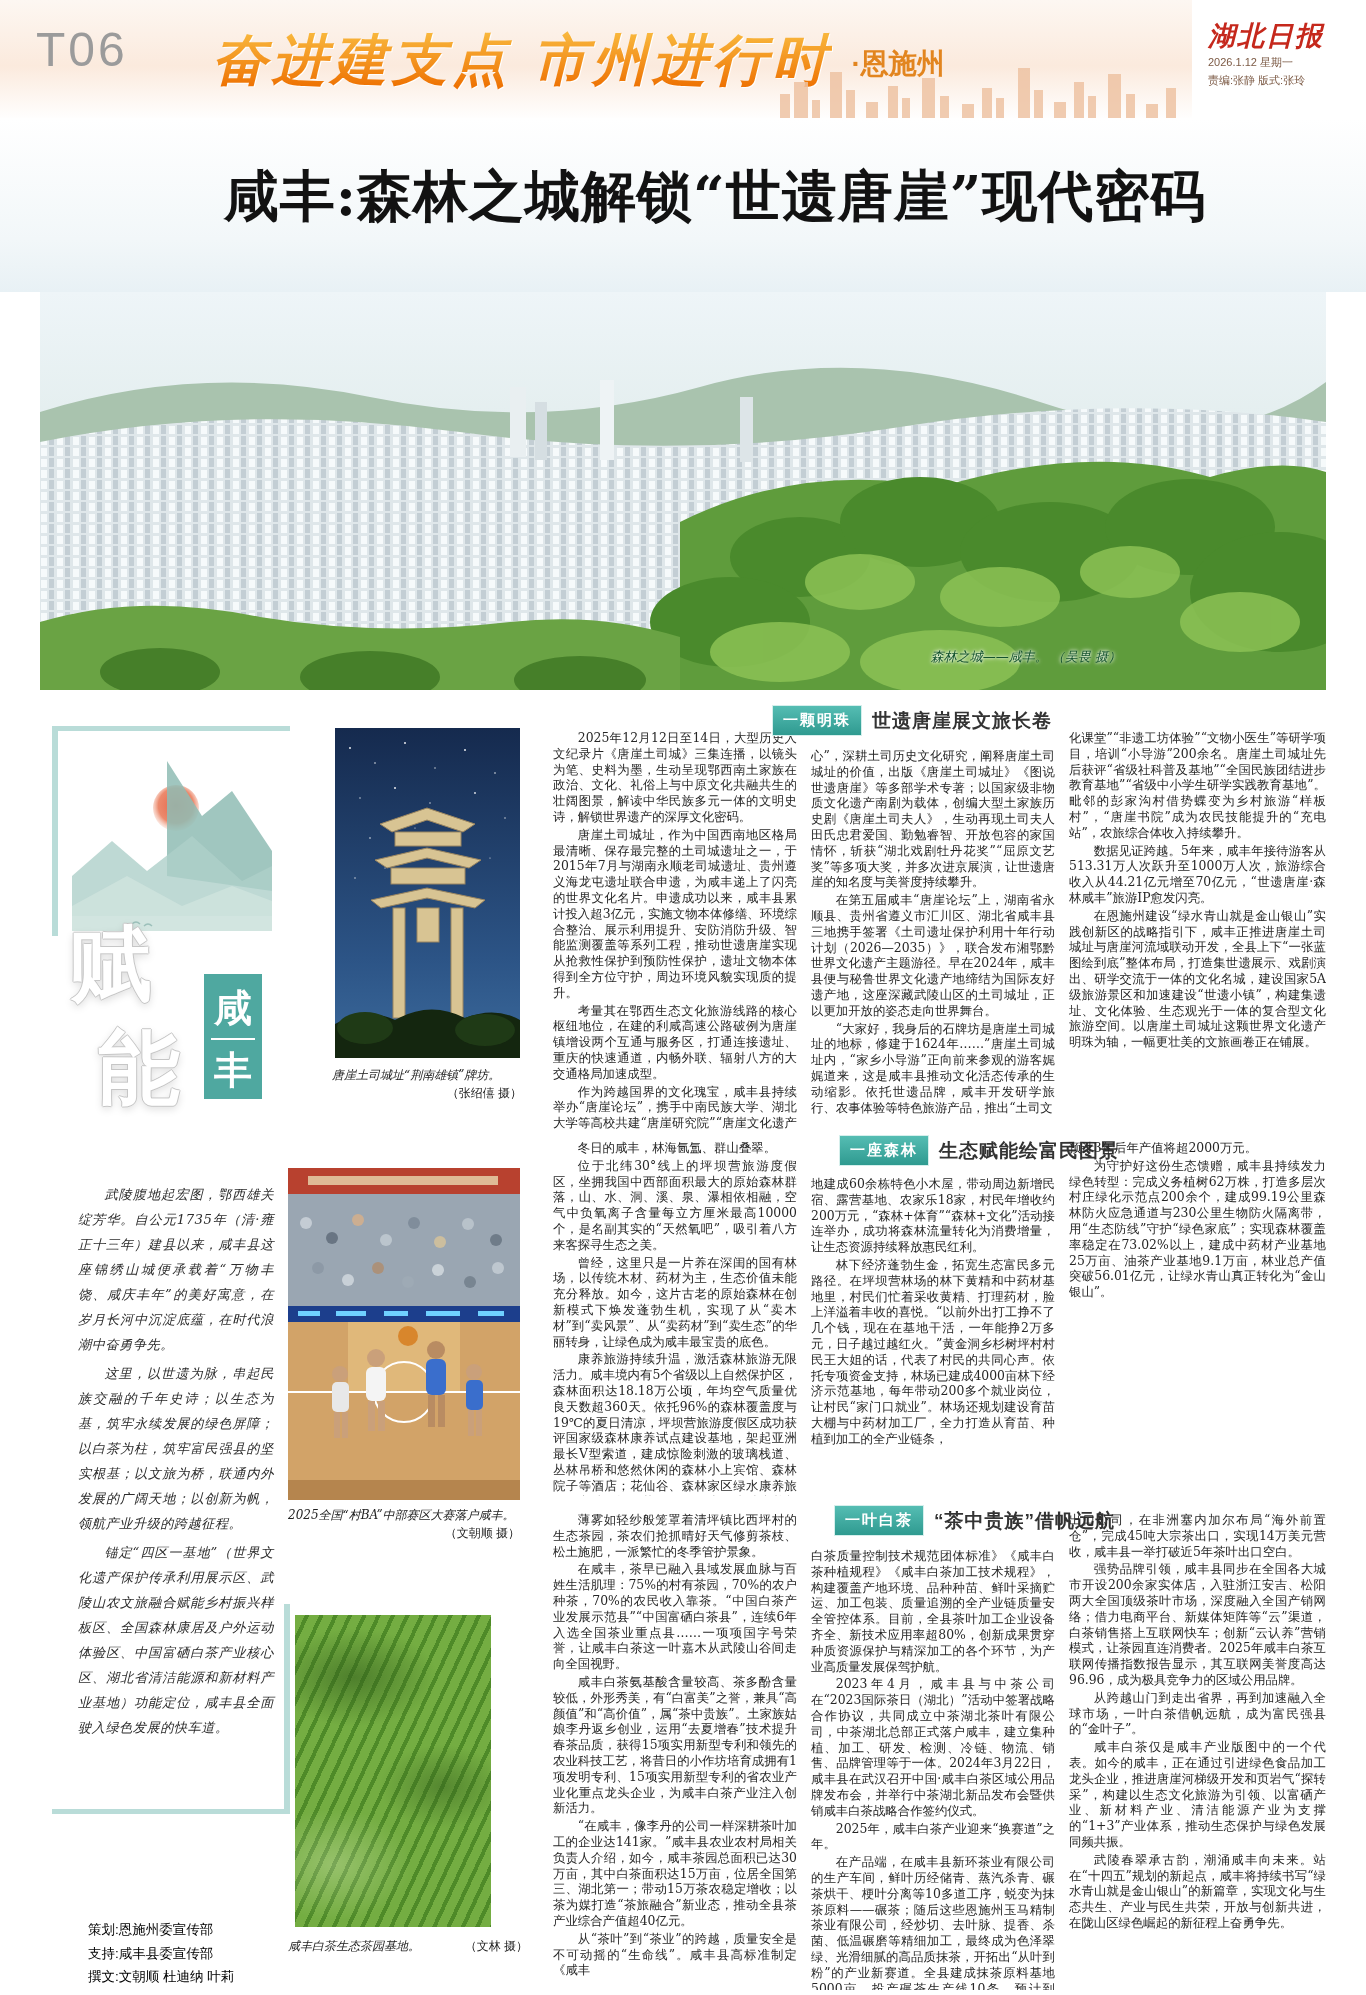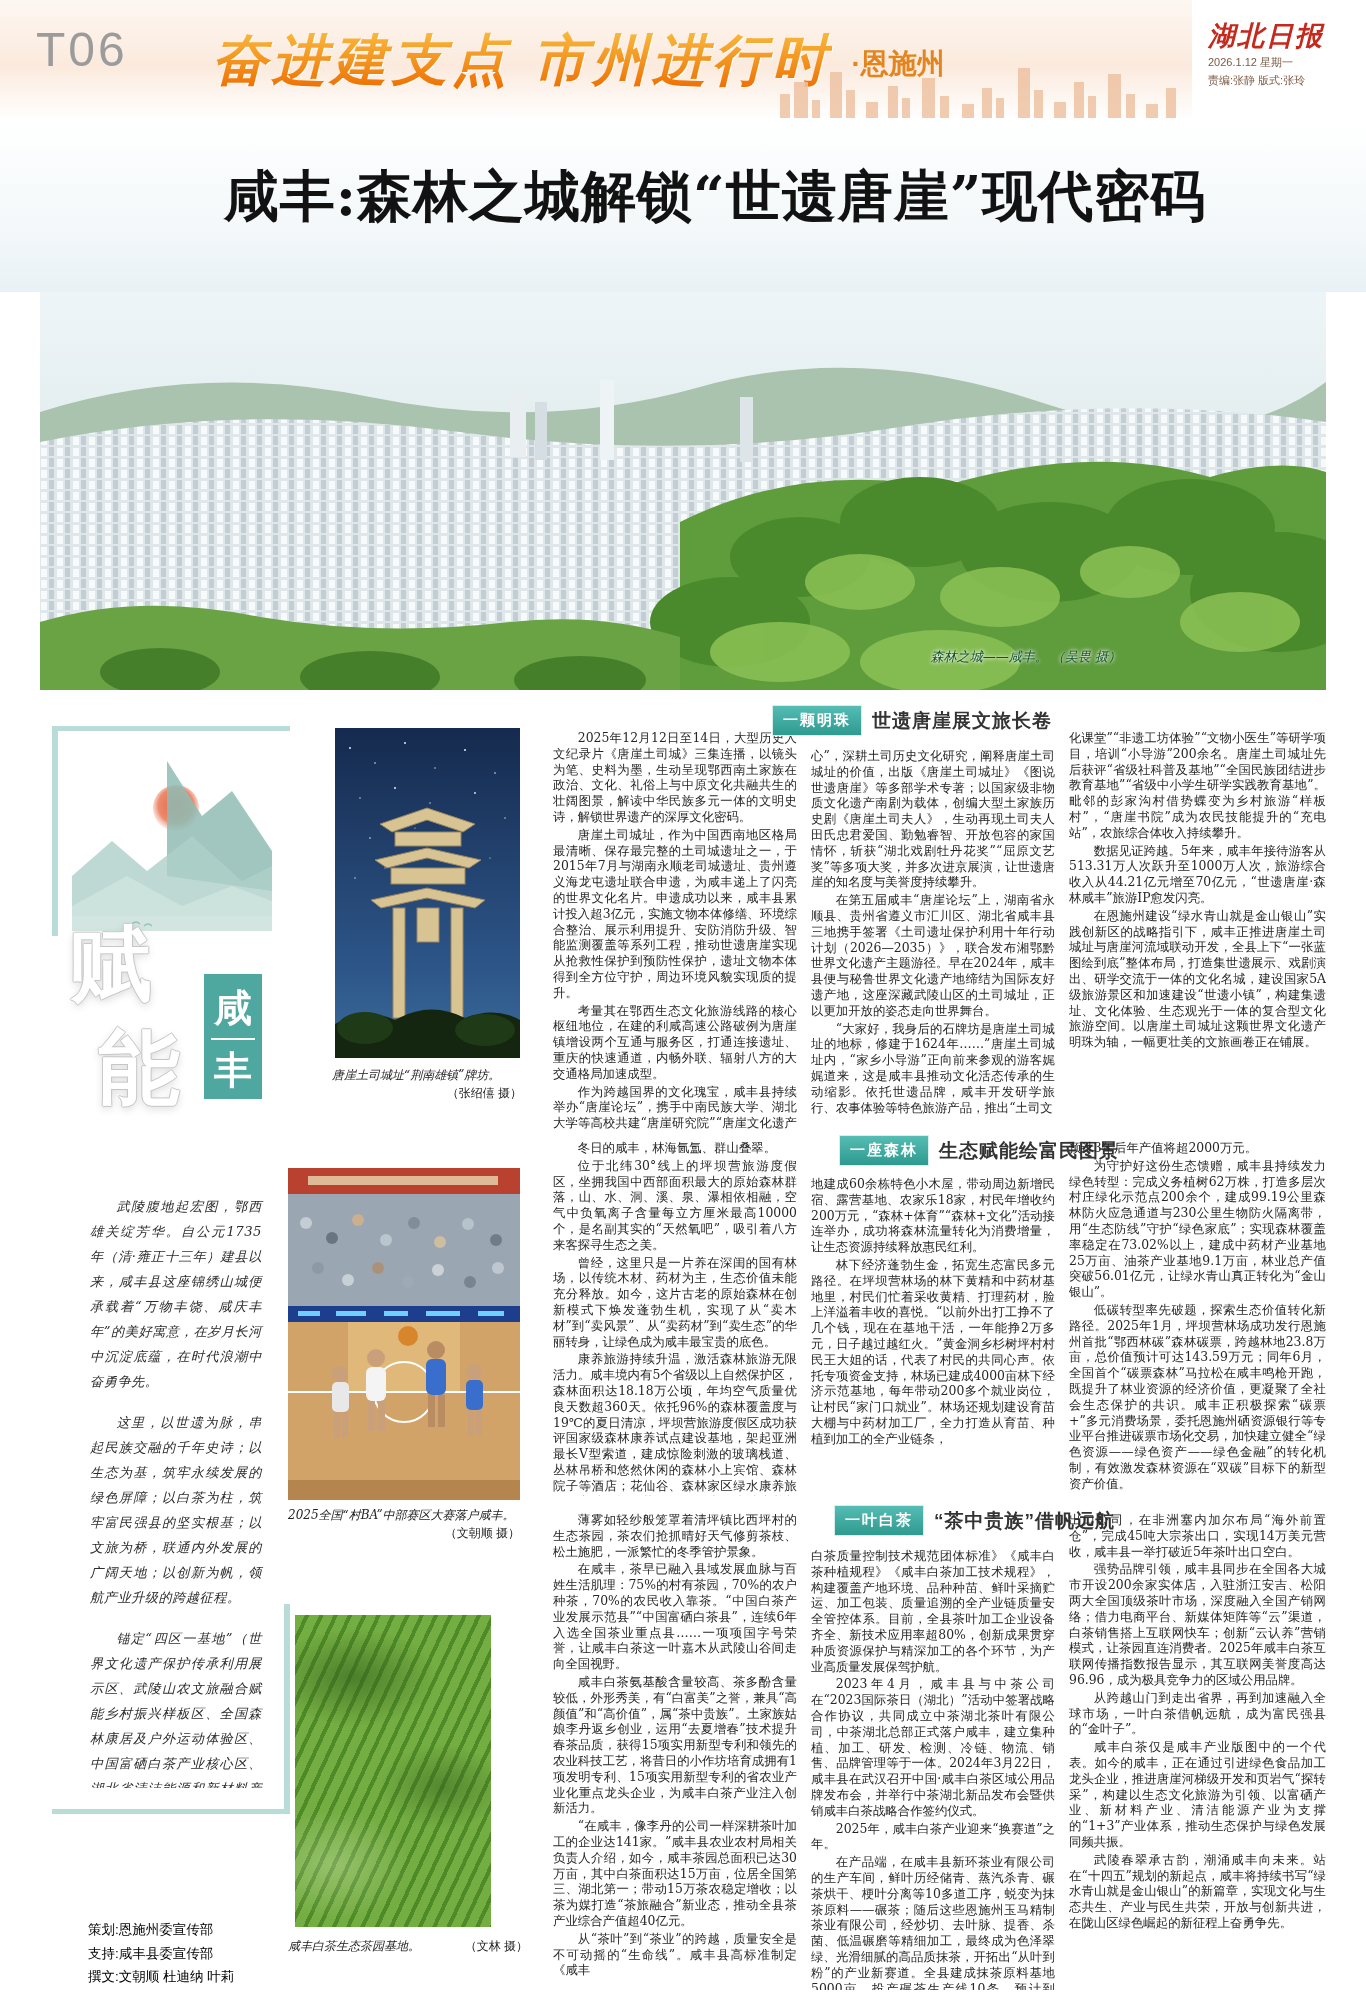--- a/index.html
+++ b/index.html
@@ -47,21 +47,21 @@
   .sidebar{position:absolute;left:12px;top:26px;width:238px;height:1088px;background:#fff;}
   .sb-bar{position:absolute;background:#b9dcd8;}
   .sb-art{position:absolute;left:20px;top:30px;}
   .sb-ca{position:absolute;font-size:82px;font-weight:700;color:#fff;line-height:1;
        text-shadow:-1px 0 #c6c6c6,1px 0 #c6c6c6,0 -1px #c6c6c6,0 1px #c6c6c6,0 3px 8px rgba(0,0,0,.15);}
   .county-box{position:absolute;left:152px;top:248px;width:58px;background:#4fa8a0;
        text-align:center;padding:10px 0 6px 0;}
   .county-box span{display:block;color:#fff;font-size:38px;font-weight:700;line-height:1.25;}
   .county-box span:first-child{border-bottom:2px solid #fff;padding-bottom:6px;margin:0 7px 6px 7px;}
   .sb-text{position:absolute;left:22px;top:452px;width:204px;height:610px;overflow:hidden;}
-  .sb-text p{margin:16px;font-size:13.2px;line-height:25px;text-align:justify;text-indent:2em;
+  .sb-text p{margin:4px;font-size:13.2px;line-height:25px;text-align:justify;text-indent:2em;
        font-style:italic;color:#2c2c2c;letter-spacing:.5px;}
   
   .ph{position:absolute;overflow:hidden;}
   .photo-cap{position:absolute;font-size:12px;color:#222;font-style:italic;line-height:1.5;}
   .cap-credit{display:block;text-align:right;font-style:normal;font-family:"Liberation Sans",sans-serif;}
   .photo-cap.oneline{display:flex;justify-content:space-between;font-style:italic;}
   .photo-cap.oneline .cap-credit{display:inline;}
   
   .credits{position:absolute;left:48px;top:1218px;font-family:"Liberation Sans",sans-serif;
        font-weight:400;font-size:13.5px;color:#000000;line-height:1.75;}
@@ -363,21 +363,20 @@
         <p>曾经，这里只是一片养在深闺的国有林场，以传统木材、药材为主，生态价值未能充分释放。如今，这片古老的原始森林在创新模式下焕发蓬勃生机，实现了从“卖木材”到“卖风景”、从“卖药材”到“卖生态”的华丽转身，让绿色成为咸丰最宝贵的底色。</p>
         <p>康养旅游持续升温，激活森林旅游无限活力。咸丰境内有5个省级以上自然保护区，森林面积达18.18万公顷，年均空气质量优良天数超360天。依托96%的森林覆盖度与19℃的夏日清凉，坪坝营旅游度假区成功获评国家级森林康养试点建设基地，架起亚洲最长V型索道，建成惊险刺激的玻璃栈道、丛林吊桥和悠然休闲的森林小上宾馆、森林院子等酒店；花仙谷、森林家区绿水康养旅居等高端设施；花02仙居国家级森林康养基地等配套设施。</p>
       </div>
     <div class="blk cont" style="left:771px;top:476px;width:244px;height:320px">
         <p>地建成60余栋特色小木屋，带动周边新增民宿、露营基地、农家乐18家，村民年增收约200万元，“森林+体育”“森林+文化”活动接连举办，成功将森林流量转化为消费增量，让生态资源持续释放惠民红利。</p>
         <p>林下经济蓬勃生金，拓宽生态富民多元路径。在坪坝营林场的林下黄精和中药材基地里，村民们忙着采收黄精、打理药材，脸上洋溢着丰收的喜悦。“以前外出打工挣不了几个钱，现在在基地干活，一年能挣2万多元，日子越过越红火。”黄金洞乡杉树坪村村民王大姐的话，代表了村民的共同心声。依托专项资金支持，林场已建成4000亩林下经济示范基地，每年带动200多个就业岗位，让村民“家门口就业”。林场还规划建设育苗大棚与中药材加工厂，全力打造从育苗、种植到加工的全产业链条，</p>
       </div>
     <div class="blk cont" style="left:1029px;top:440px;width:257px;height:356px">
         <p>预计3年后年产值将超2000万元。</p>
         <p>为守护好这份生态馈赠，咸丰县持续发力绿色转型：完成义务植树62万株，打造多层次村庄绿化示范点200余个，建成99.19公里森林防火应急通道与230公里生物防火隔离带，用“生态防线”守护“绿色家底”；实现森林覆盖率稳定在73.02%以上，建成中药材产业基地25万亩、油茶产业基地9.1万亩，林业总产值突破56.01亿元，让绿水青山真正转化为“金山银山”。</p>
-        <p>低碳转型率先破题，探索生态价值转化新路径。2025年1月，坪坝营林场成功发行恩施州首批“鄂西林碳”森林碳票，跨越林地23.8万亩，总价值预计可达143.59万元；同年6月，全国首个“碳票森林”马拉松在咸丰鸣枪开跑，既提升了林业资源的经济价值，更凝聚了全社会生态保护的共识。咸丰正积极探索“碳票+”多元消费场景，委托恩施州硒资源银行等专业平台推进碳票市场化交易，加快建立健全“绿色资源——绿色资产——绿色金融”的转化机制，有效激发森林资源在“双碳”目标下的新型资产价值。</p>
       </div>
 
     <div class="sec-hdr" style="left:795px;top:806px">
       <span class="tagbox">一叶白茶</span>
       <span class="sec-title">“茶中贵族”借帆远航</span>
     </div>
     <div class="blk" style="left:513px;top:812px;width:244px;height:478px">
         <p>薄雾如轻纱般笼罩着清坪镇比西坪村的生态茶园，茶农们抢抓晴好天气修剪茶枝、松土施肥，一派繁忙的冬季管护景象。</p>
         <p>在咸丰，茶早已融入县域发展血脉与百姓生活肌理：75%的村有茶园，70%的农户种茶，70%的农民收入靠茶。“中国白茶产业发展示范县”“中国富硒白茶县”，连续6年入选全国茶业重点县……一项项国字号荣誉，让咸丰白茶这一叶嘉木从武陵山谷间走向全国视野。</p>
         <p>咸丰白茶氨基酸含量较高、茶多酚含量较低，外形秀美，有“白富美”之誉，兼具“高颜值”和“高价值”，属“茶中贵族”。土家族姑娘李丹返乡创业，运用“去夏增春”技术提升春茶品质，获得15项实用新型专利和领先的农业科技工艺，将昔日的小作坊培育成拥有1项发明专利、15项实用新型专利的省农业产业化重点龙头企业，为咸丰白茶产业注入创新活力。</p>

